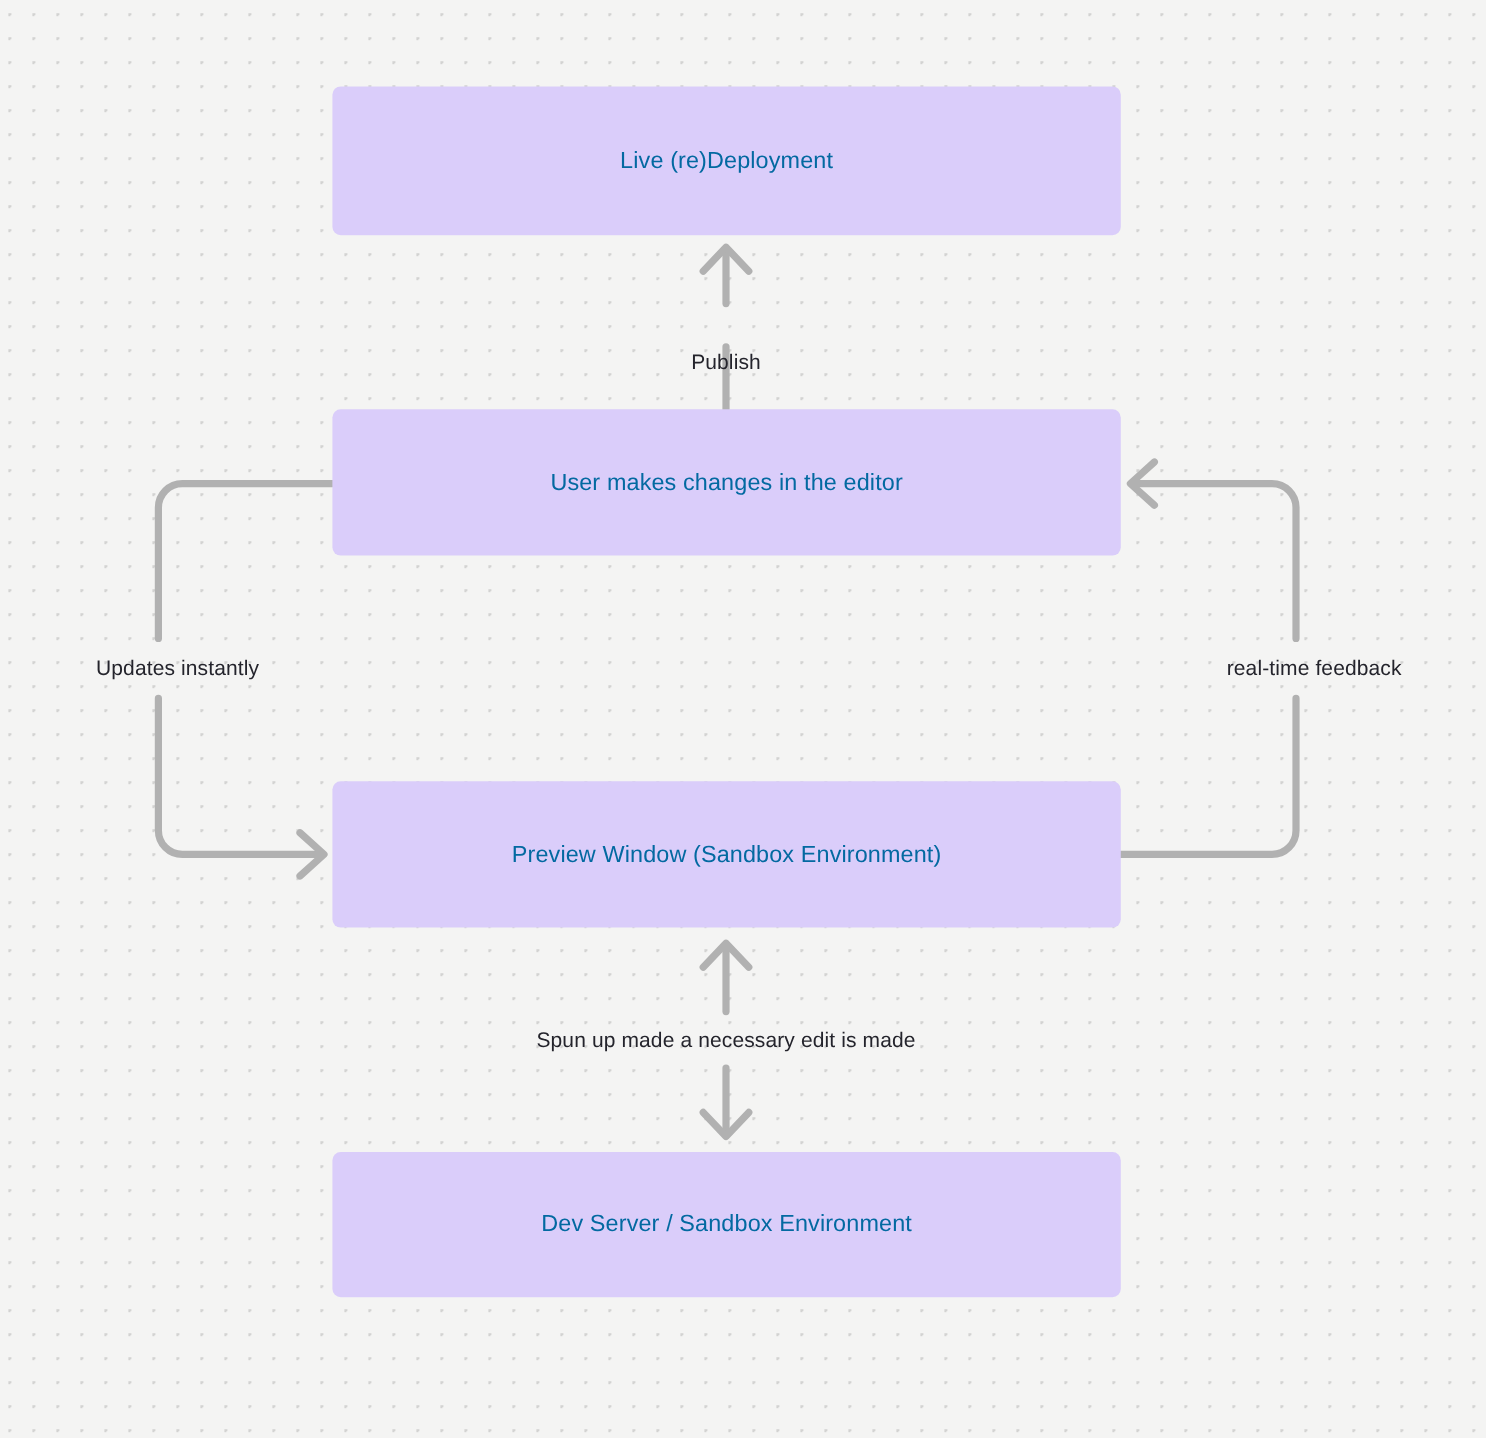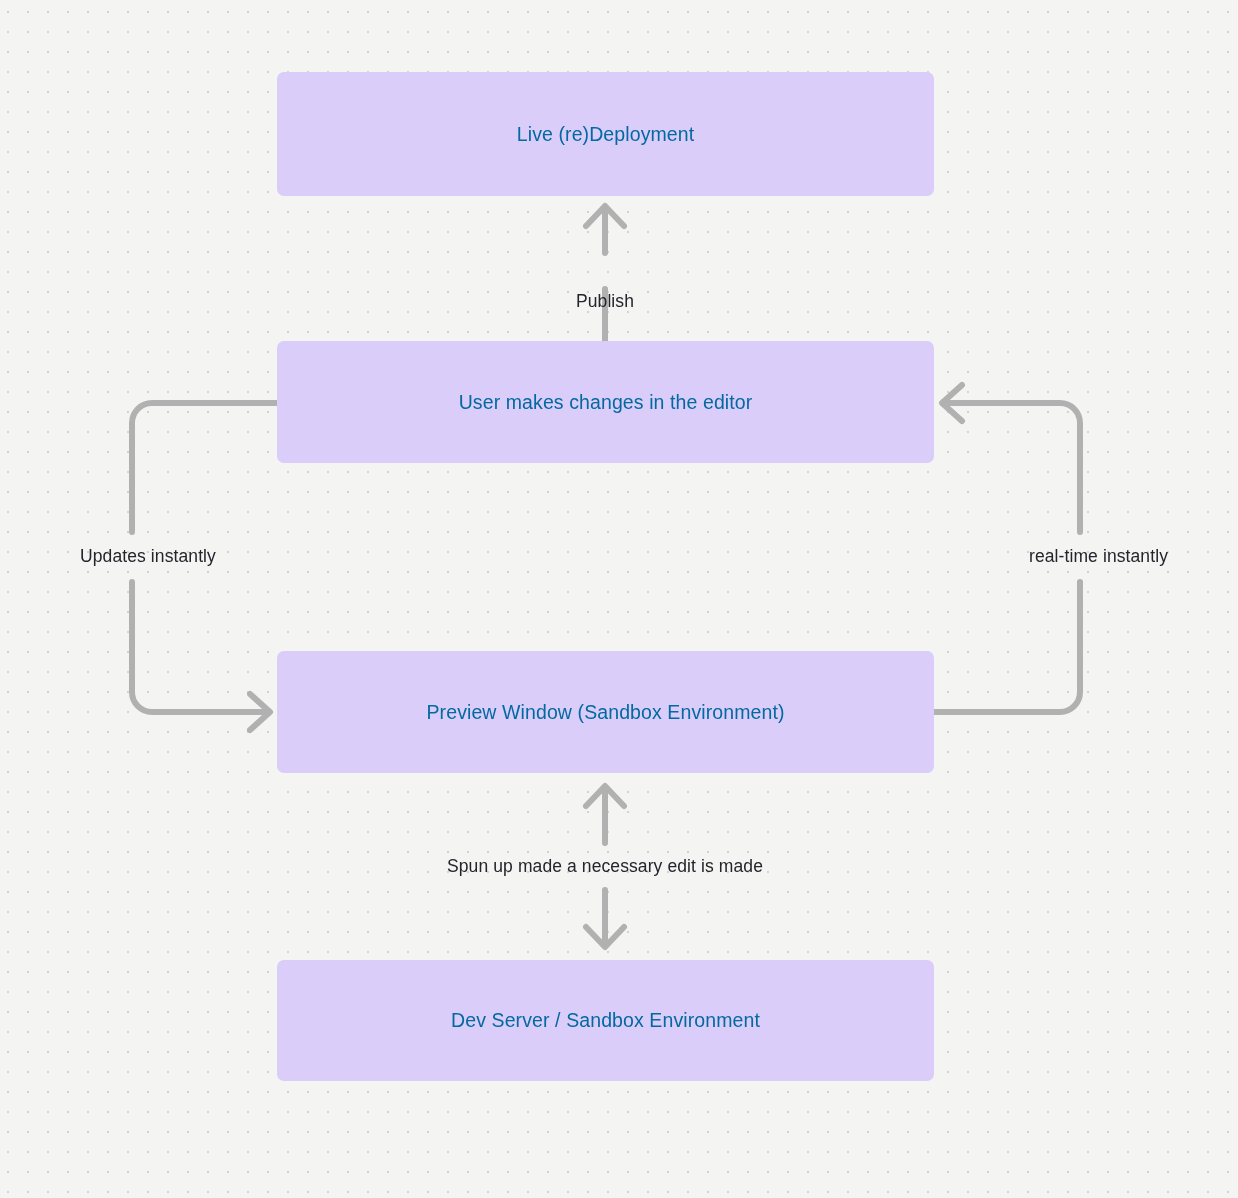--- a/index.html
+++ b/index.html
@@ -122,17 +122,17 @@
   </div>
 
   <div class="node" id="node-devserver">
     <span class="node-label">Dev Server / Sandbox Environment</span>
   </div>
 
   <div class="edge-label center" id="label-publish">Publish</div>
 
   <div class="edge-label left-anchor" id="label-updates">Updates instantly</div>
 
-  <div class="edge-label right-anchor" id="label-realtime">real-time instantly</div>
+  <div class="edge-label right-anchor" id="label-realtime">real-time feedback</div>
 
   <div class="edge-label center" id="label-spunup">Spun up made a necessary edit is made</div>
 
 </div>
 
 </body></html>

